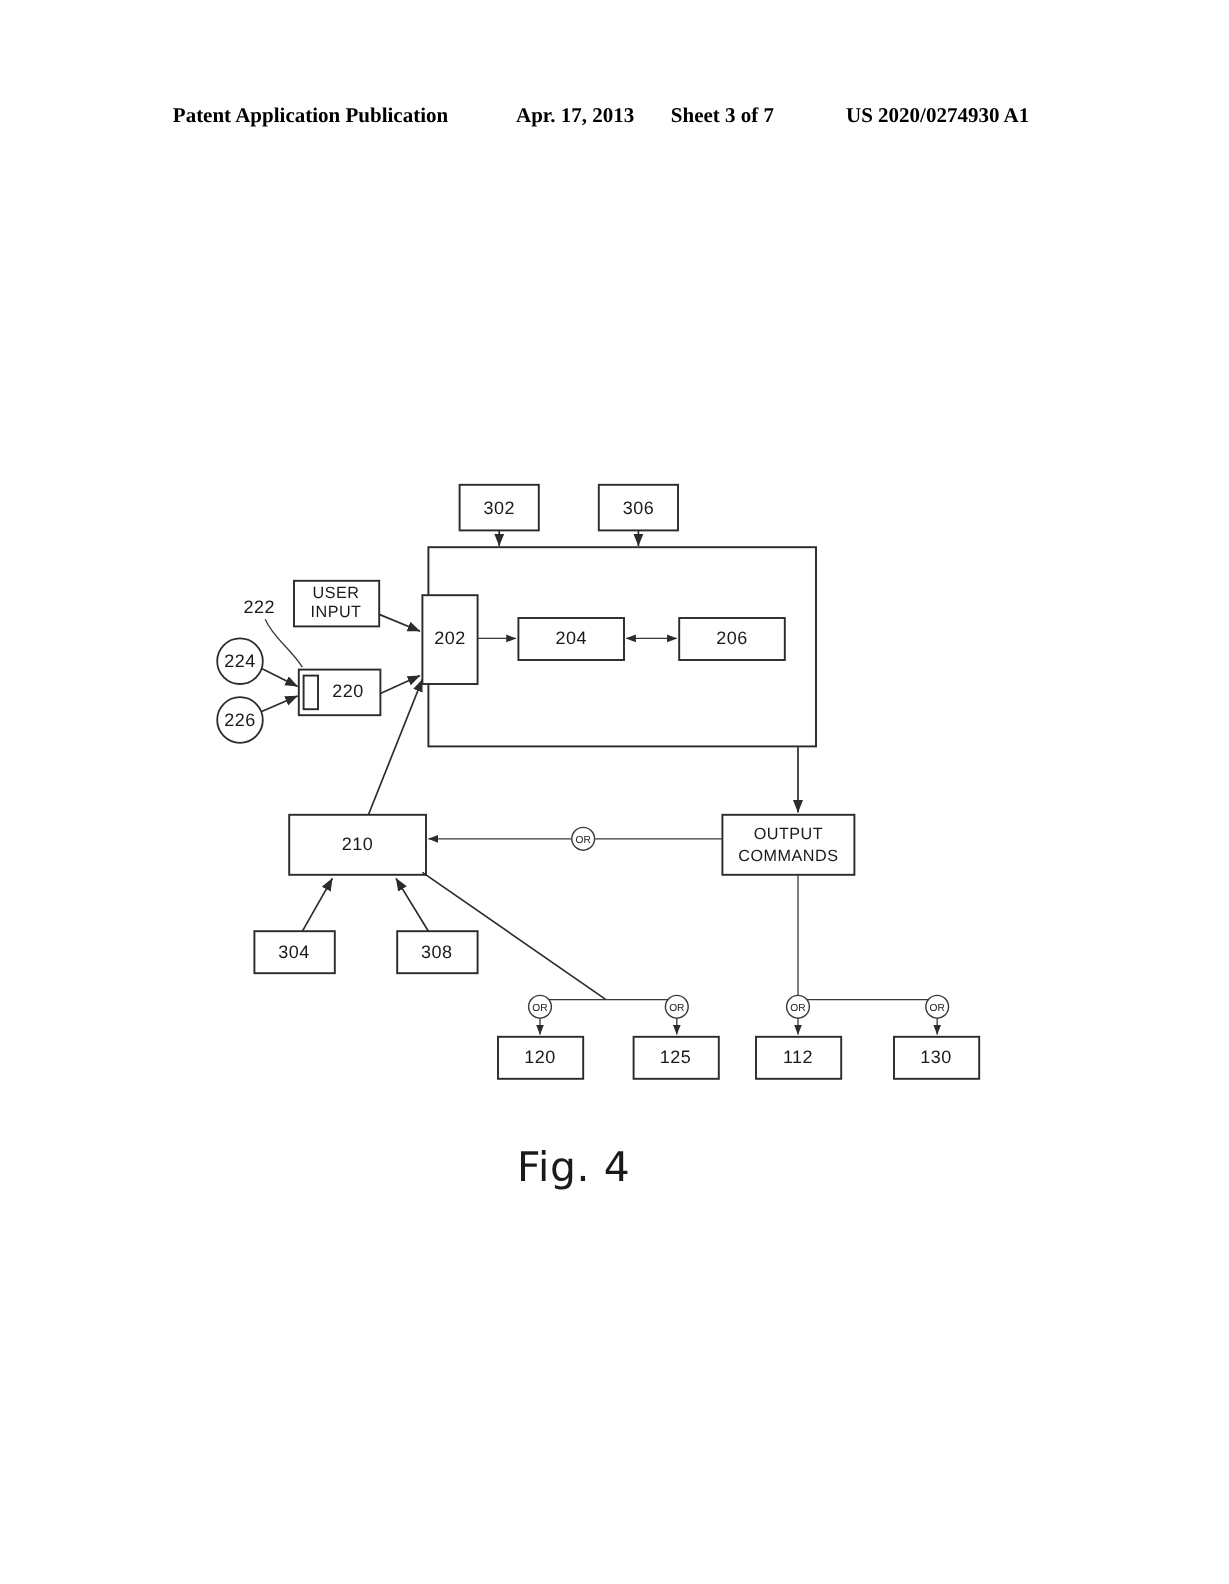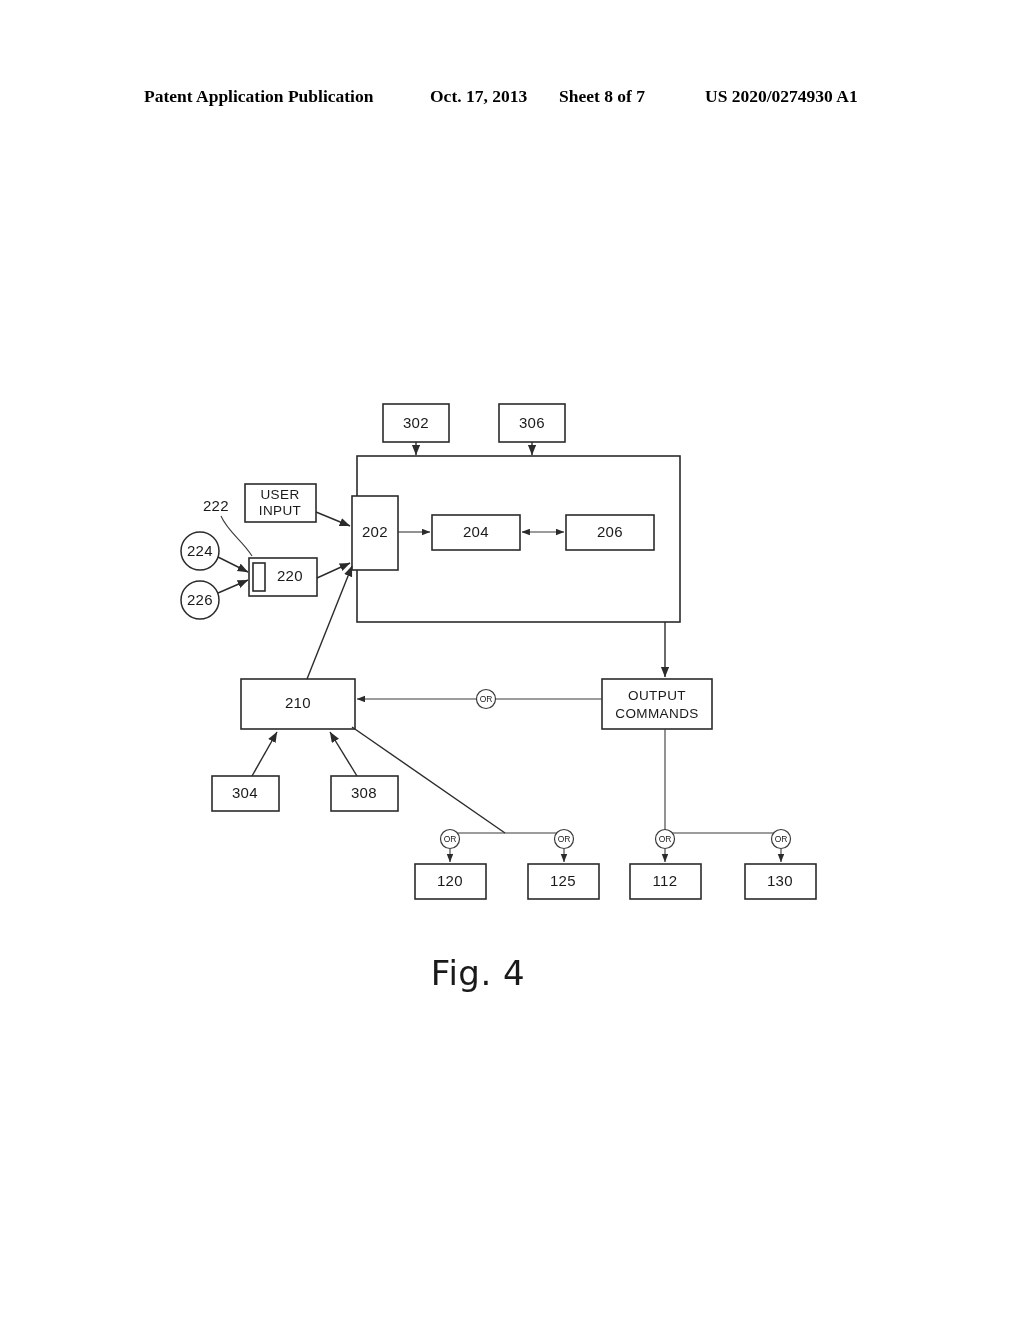--- a/index.html
+++ b/index.html
@@ -124,22 +124,22 @@
     stroke: #3a3a3a;
     stroke-width: 1.1;
     fill: none;
   }
 </style>
 </head>
 <body>
 
 <div id="page-header">
   <span class="hdr-seg hdr-pub">Patent Application Publication</span>
-  <span class="hdr-seg hdr-date">Oct. 17, 2013</span>
-  <span class="hdr-seg hdr-sheet">Sheet 8 of 7</span>
+  <span class="hdr-seg hdr-date">Apr. 17, 2013</span>
+  <span class="hdr-seg hdr-sheet">Sheet 3 of 7</span>
   <span class="hdr-seg hdr-num">US 2020/0274930 A1</span>
 </div>
 
 <div id="figure">
 <svg id="figure-svg" viewBox="0 0 1024 1320" xmlns="http://www.w3.org/2000/svg">
 
   <defs>
     <marker id="arrow" markerWidth="9" markerHeight="9" refX="7.4" refY="3" orient="auto" markerUnits="strokeWidth">
       <path d="M0,0 L7.6,3 L0,6 z" fill="#2b2b2b"></path>
     </marker>

